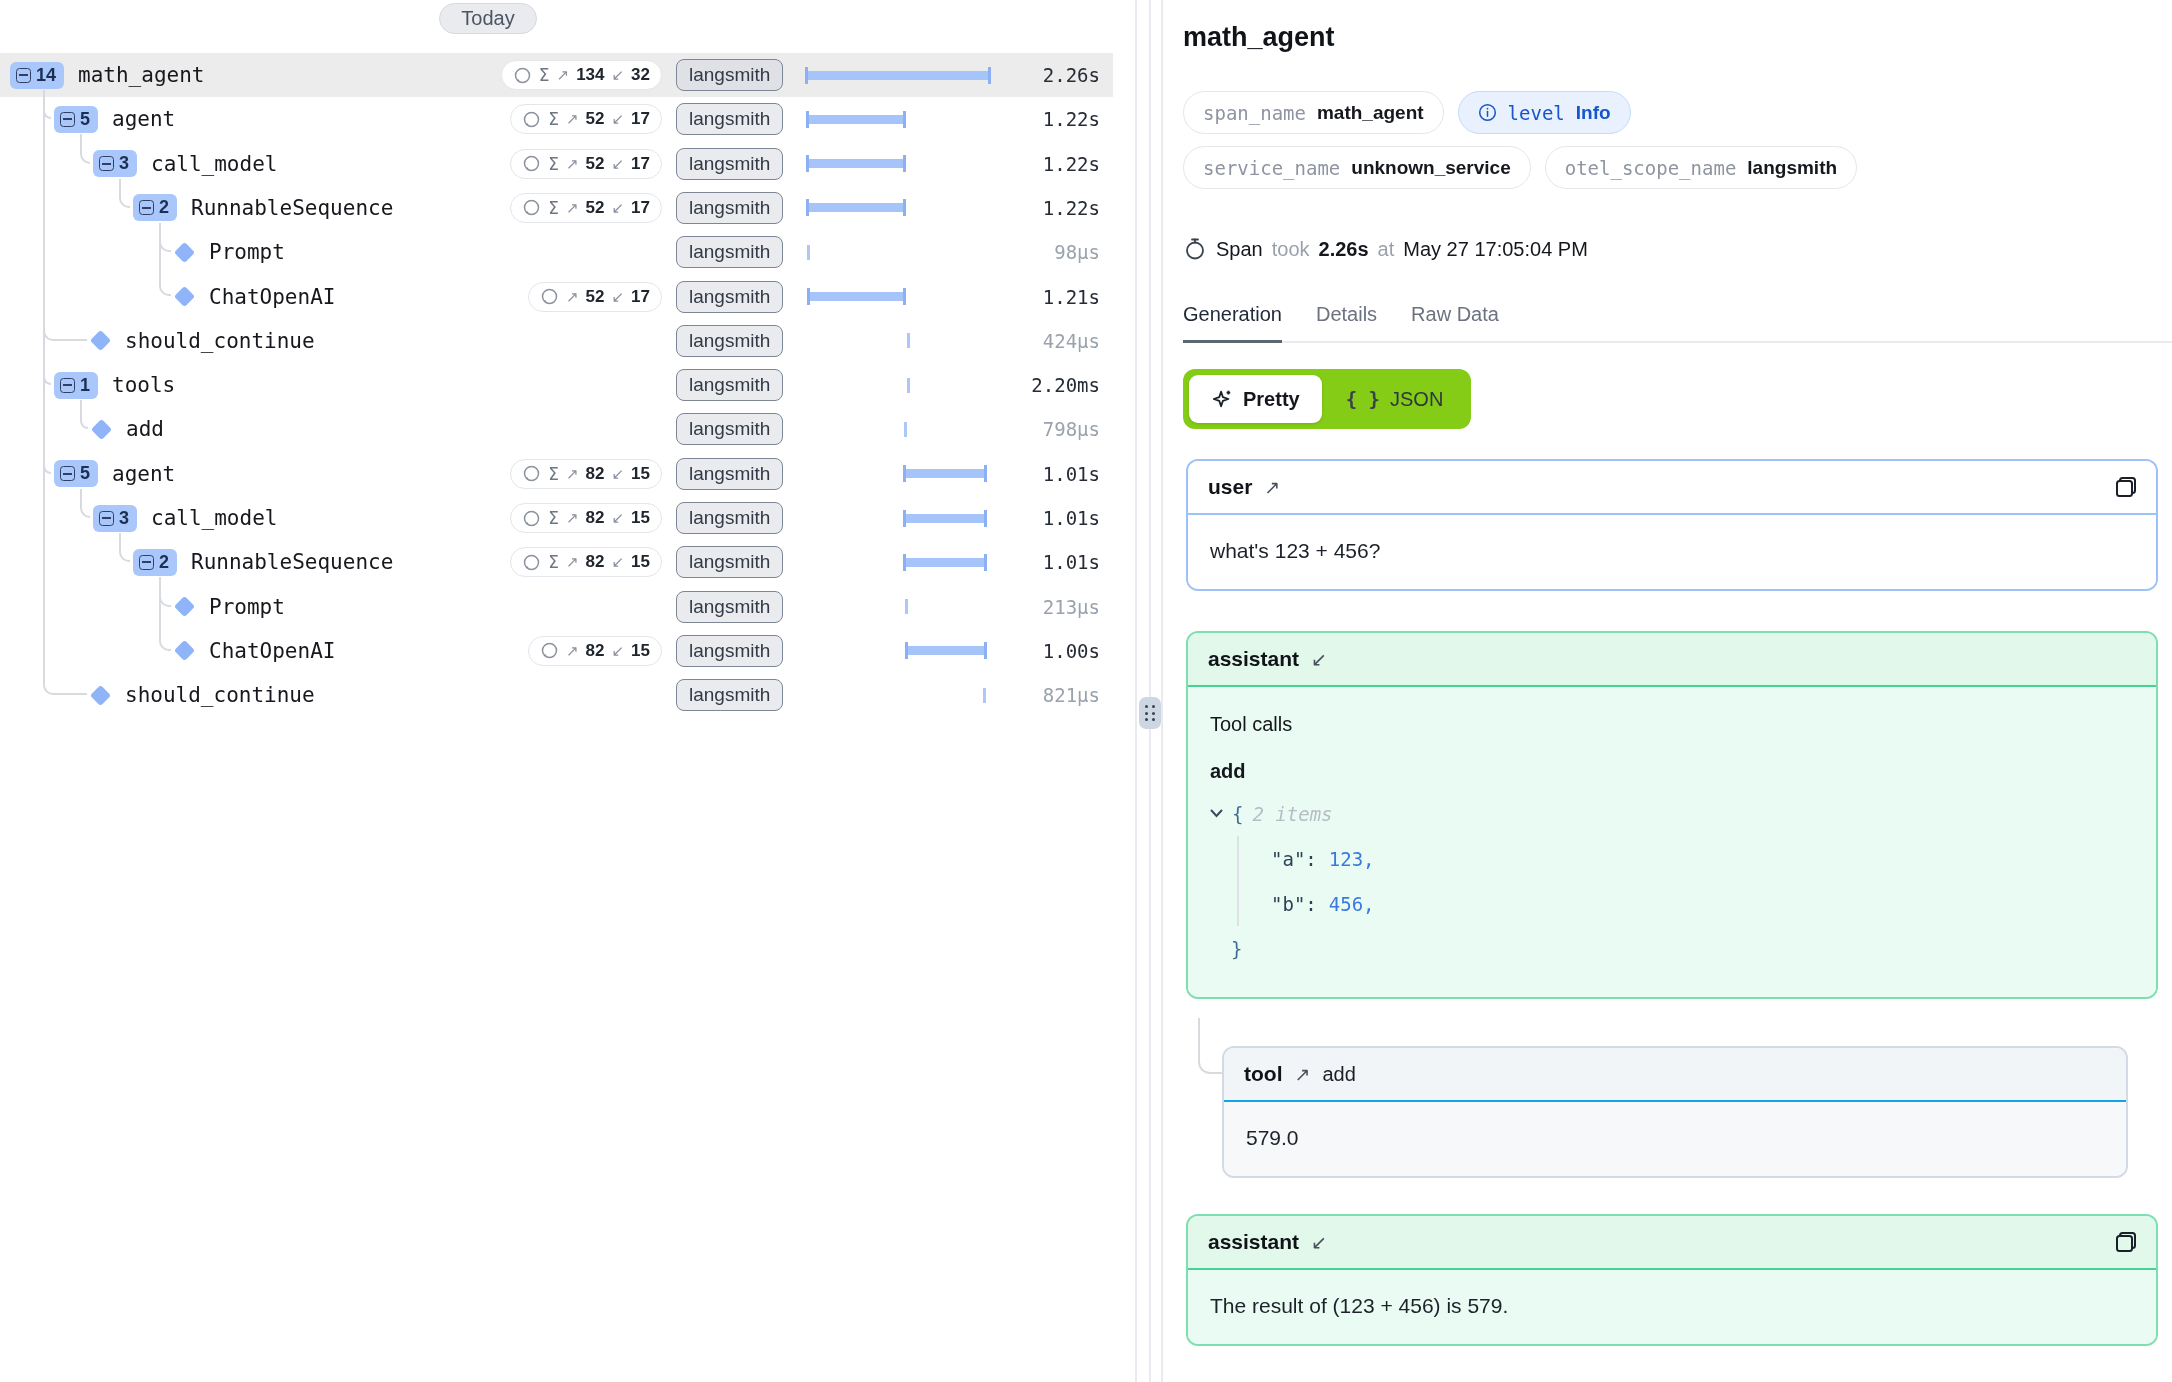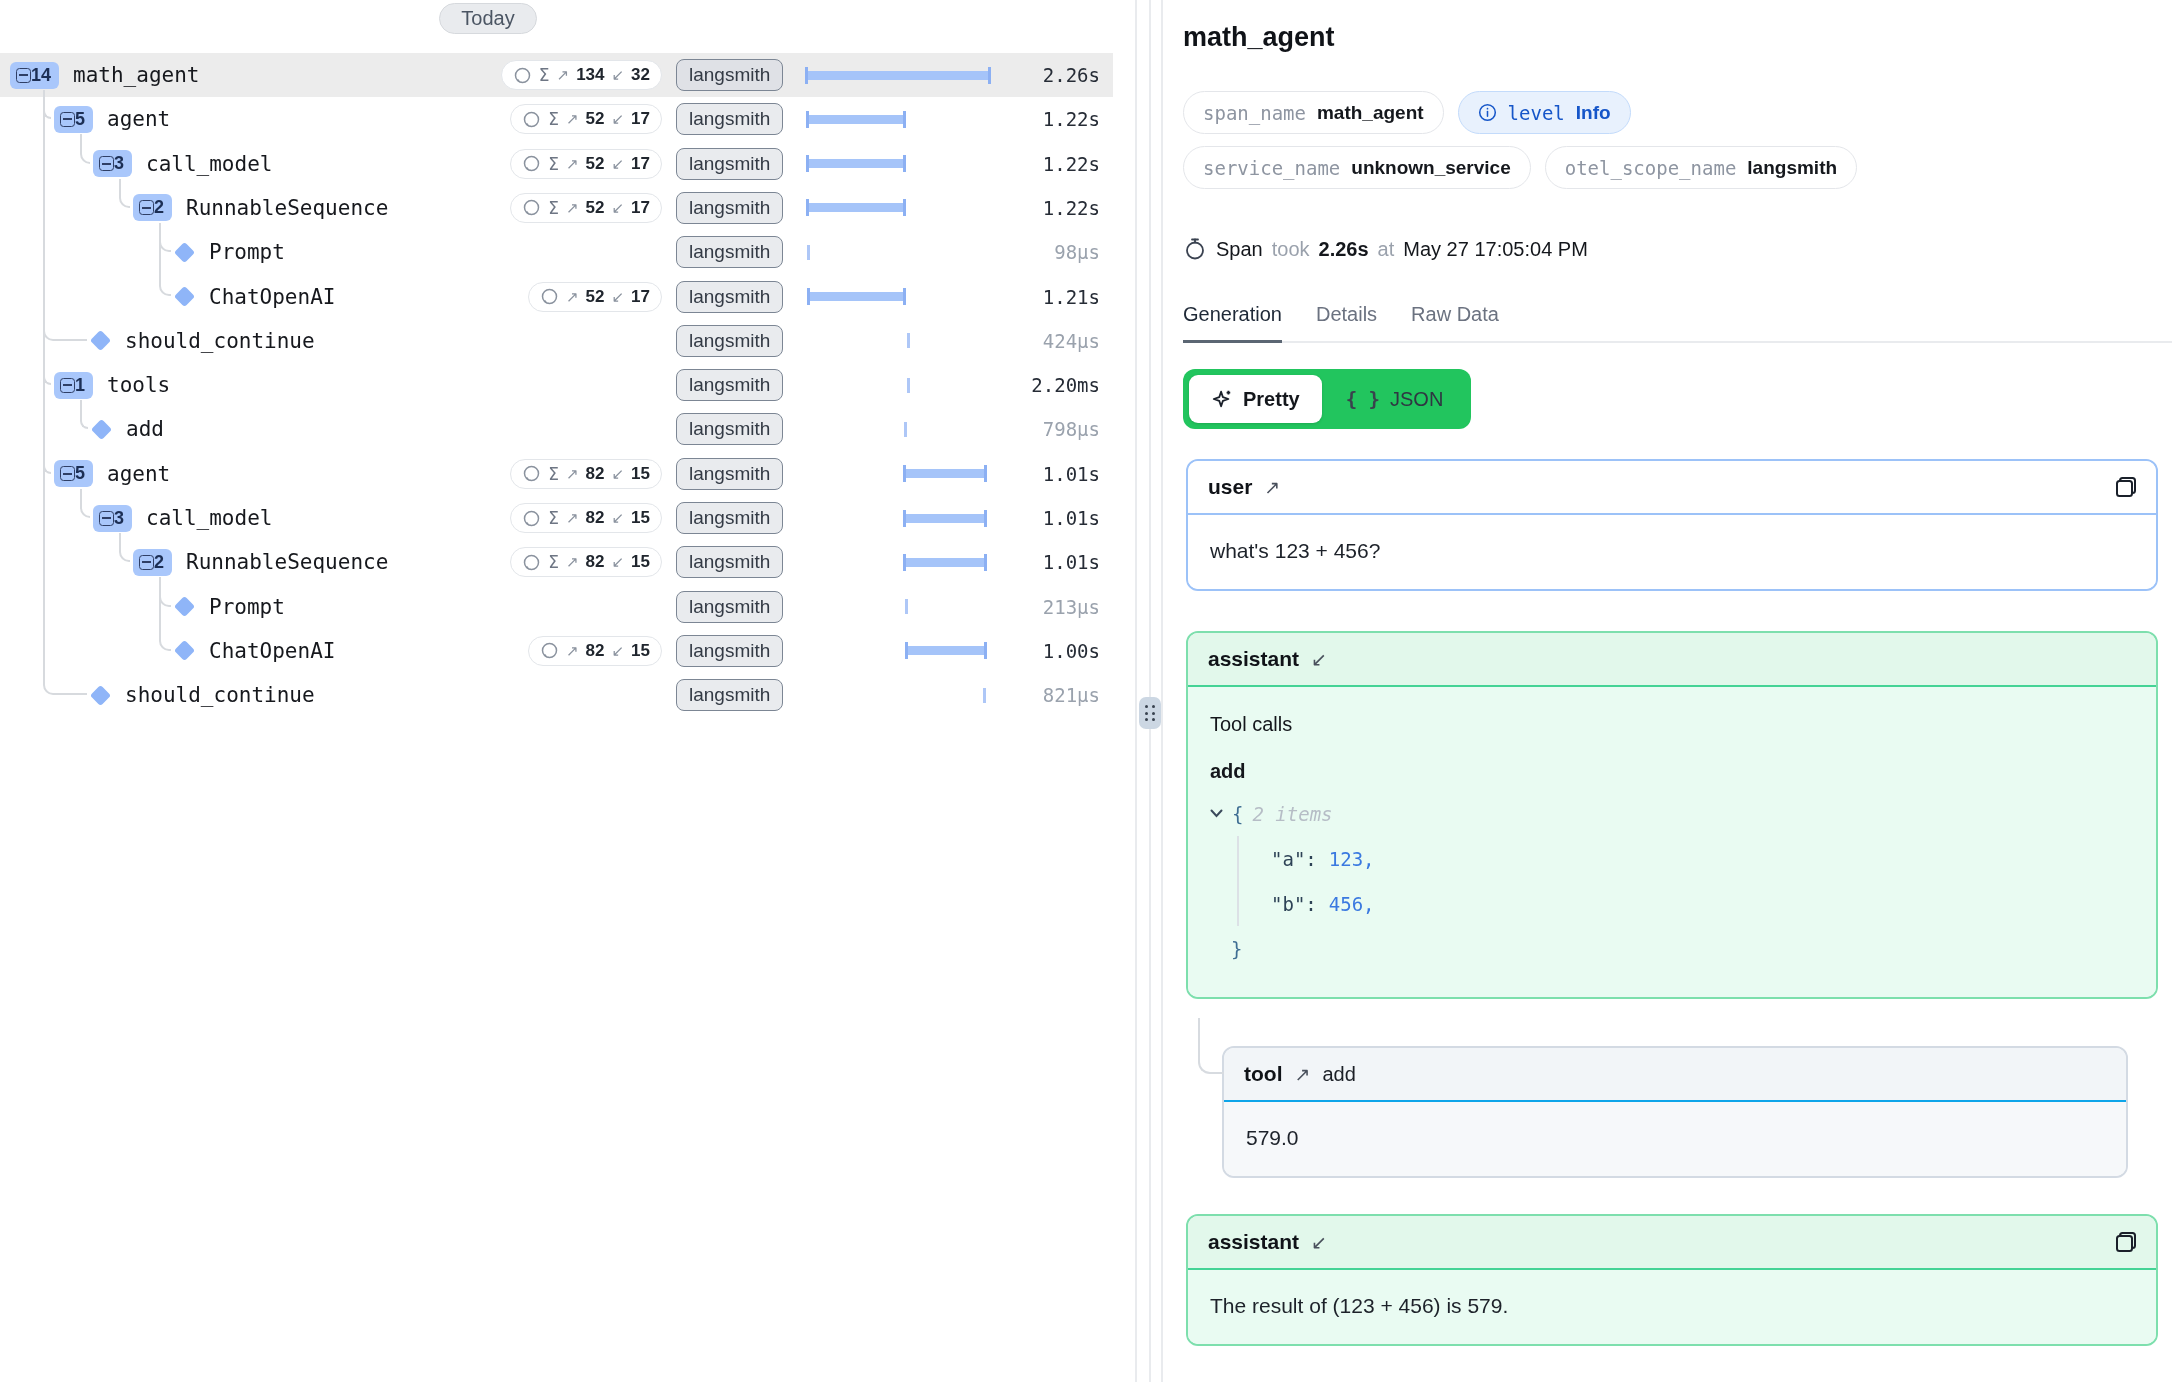--- a/index.html
+++ b/index.html
@@ -12,21 +12,21 @@
     background:#e9ebee; border:1px solid #d6d9dd; border-radius:16px;
     display:flex; align-items:center; justify-content:center;
     font-size:20px; color:#4b5563; cursor:pointer; }
 
   #rows { position:absolute; left:0; top:0; width:1135px; height:1382px; }
   .trow { position:absolute; left:0; width:1113px; height:44px; }
   .trow.selected { background:#ececec; }
   .elbow { position:absolute; border-left:2px solid #d7dade; border-bottom:2px solid #d7dade;
     border-bottom-left-radius:10px; pointer-events:none; }
   .anchor-group { position:absolute; top:0; height:44px; display:flex; align-items:center; gap:14px; }
-  .count-badge { display:inline-flex; align-items:center; height:27px;
+  .count-badge { display:inline-flex; align-items:center; gap:5px; height:27px;
     background:#a9c7fb; border-radius:6px; padding:0 8px 0 6px; cursor:pointer; }
   .collapse-box { width:15px; height:15px; border:1.8px solid #2f3f66; border-radius:3.5px;
     position:relative; display:inline-block; }
   .collapse-box::after { content:""; position:absolute; left:2.2px; right:2.2px; top:50%;
     margin-top:-0.9px; height:1.8px; background:#2f3f66; }
   .count-num { font-size:18px; font-weight:700; color:#1c2f55; }
   .leaf-diamond { width:15px; height:15px; background:#8fb5f8; border-radius:3px;
     transform:rotate(45deg); margin:0 3px; }
   .span-label { font-family:"DejaVu Sans Mono", monospace; font-size:21px; color:#16181d; white-space:nowrap; }
 
@@ -83,21 +83,21 @@
   .timing .t-dark { color:#14171c; font-weight:500; }
   .timing .t-dur { color:#14171c; font-weight:700; }
   .timing .t-gray { color:#9aa1ac; }
 
   .tabs { margin-top:42px; display:flex; gap:34px; border-bottom:2px solid #e9ebee;
     width:calc(100% - 0px); }
   .tab { font-size:20px; color:#6b7280; padding-bottom:15px; cursor:pointer; position:relative; }
   .tab.active { color:#1f2937; font-weight:500; }
   .tab.active::after { content:""; position:absolute; left:0; right:0; bottom:-2px; height:3px; background:#5b6673; }
 
-  .seg { margin-top:26px; display:inline-flex; align-items:center; background:#22c55e;
+  .seg { margin-top:26px; display:inline-flex; align-items:center; background:#84cc16;
     border-radius:12px; padding:6px; gap:2px; }
   .seg-btn { height:48px; display:inline-flex; align-items:center; gap:10px; padding:0 22px;
     border-radius:9px; font-size:20px; cursor:pointer; color:#2f3642; font-weight:500; }
   .seg-btn.active { background:#fff; font-weight:700; color:#14171c;
     box-shadow:0 1px 3px rgba(0,0,0,0.14); }
   .seg-json-ic { font-family:"DejaVu Sans Mono", monospace; font-size:19px; font-weight:700; color:#3a414d; }
 
   
   .cards { position:relative; margin:30px 14px 0 3px; width:972px; }
   .card { border-radius:12px; overflow:hidden; }

